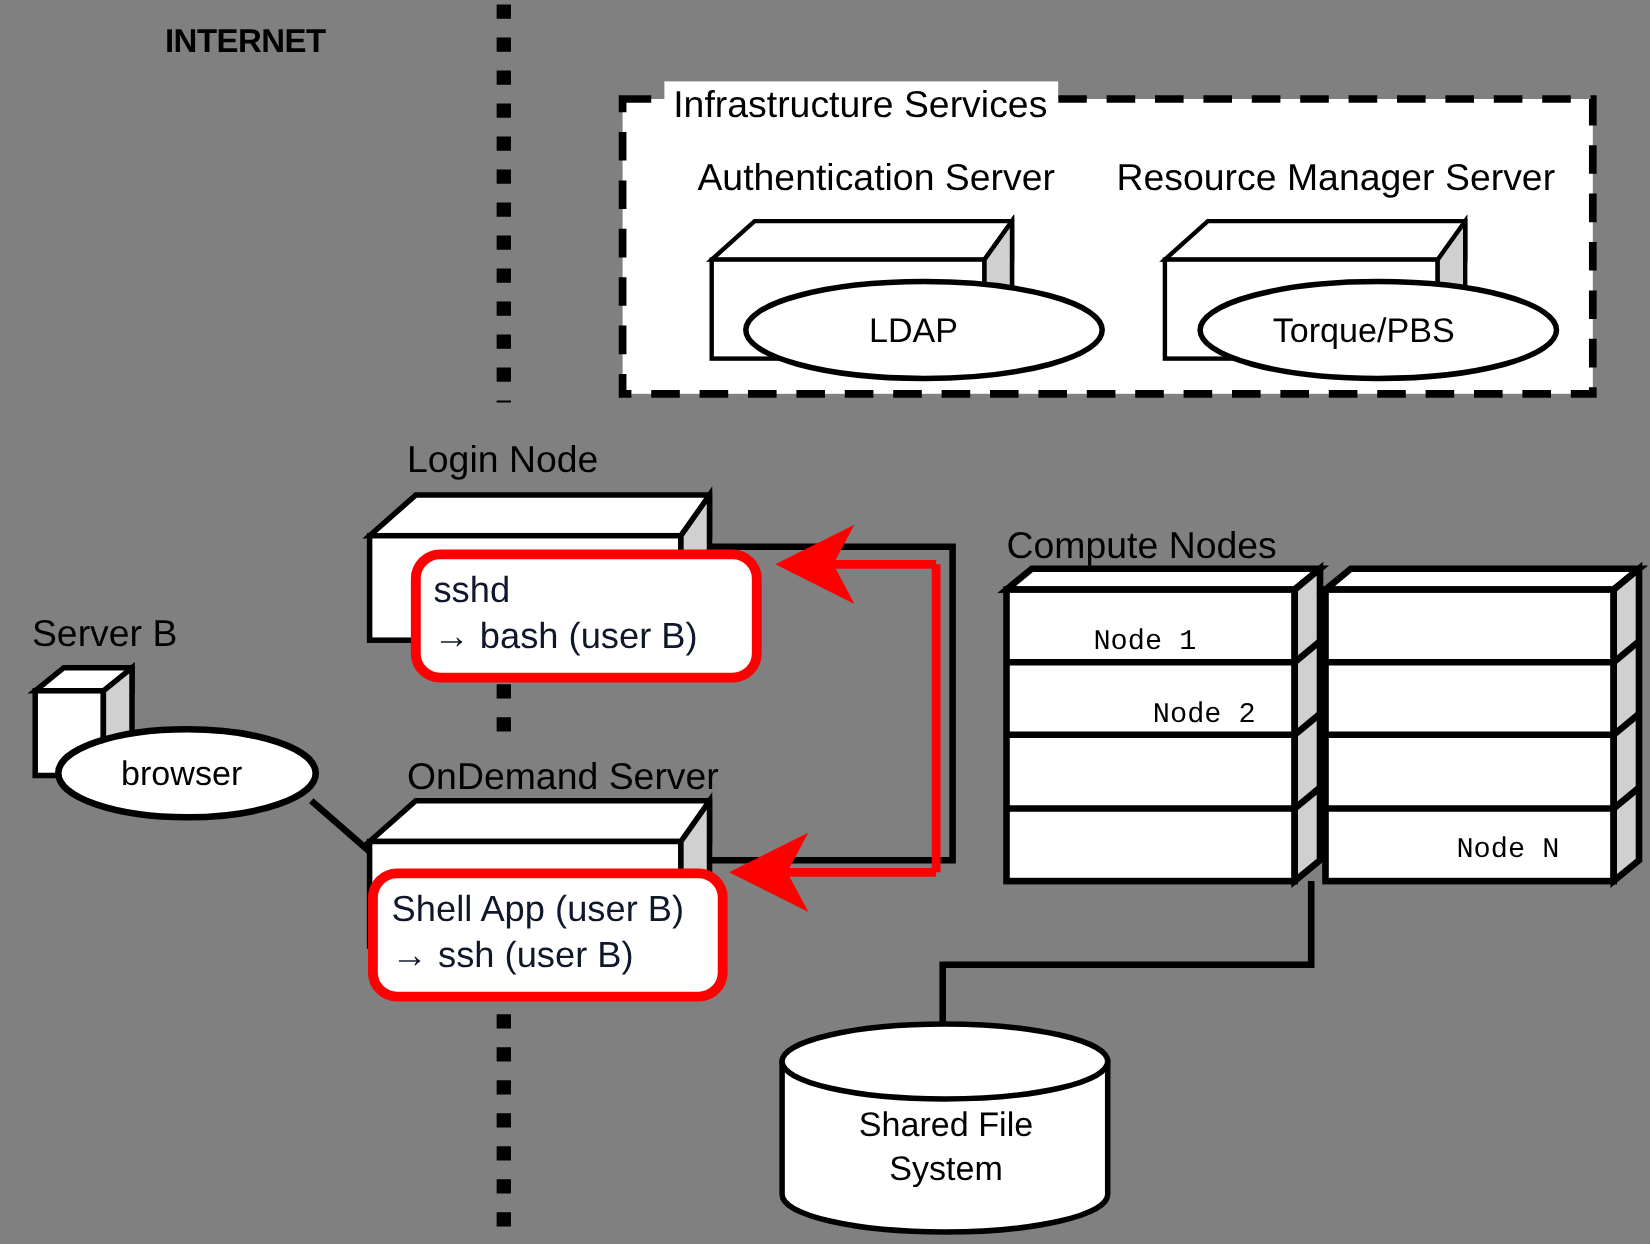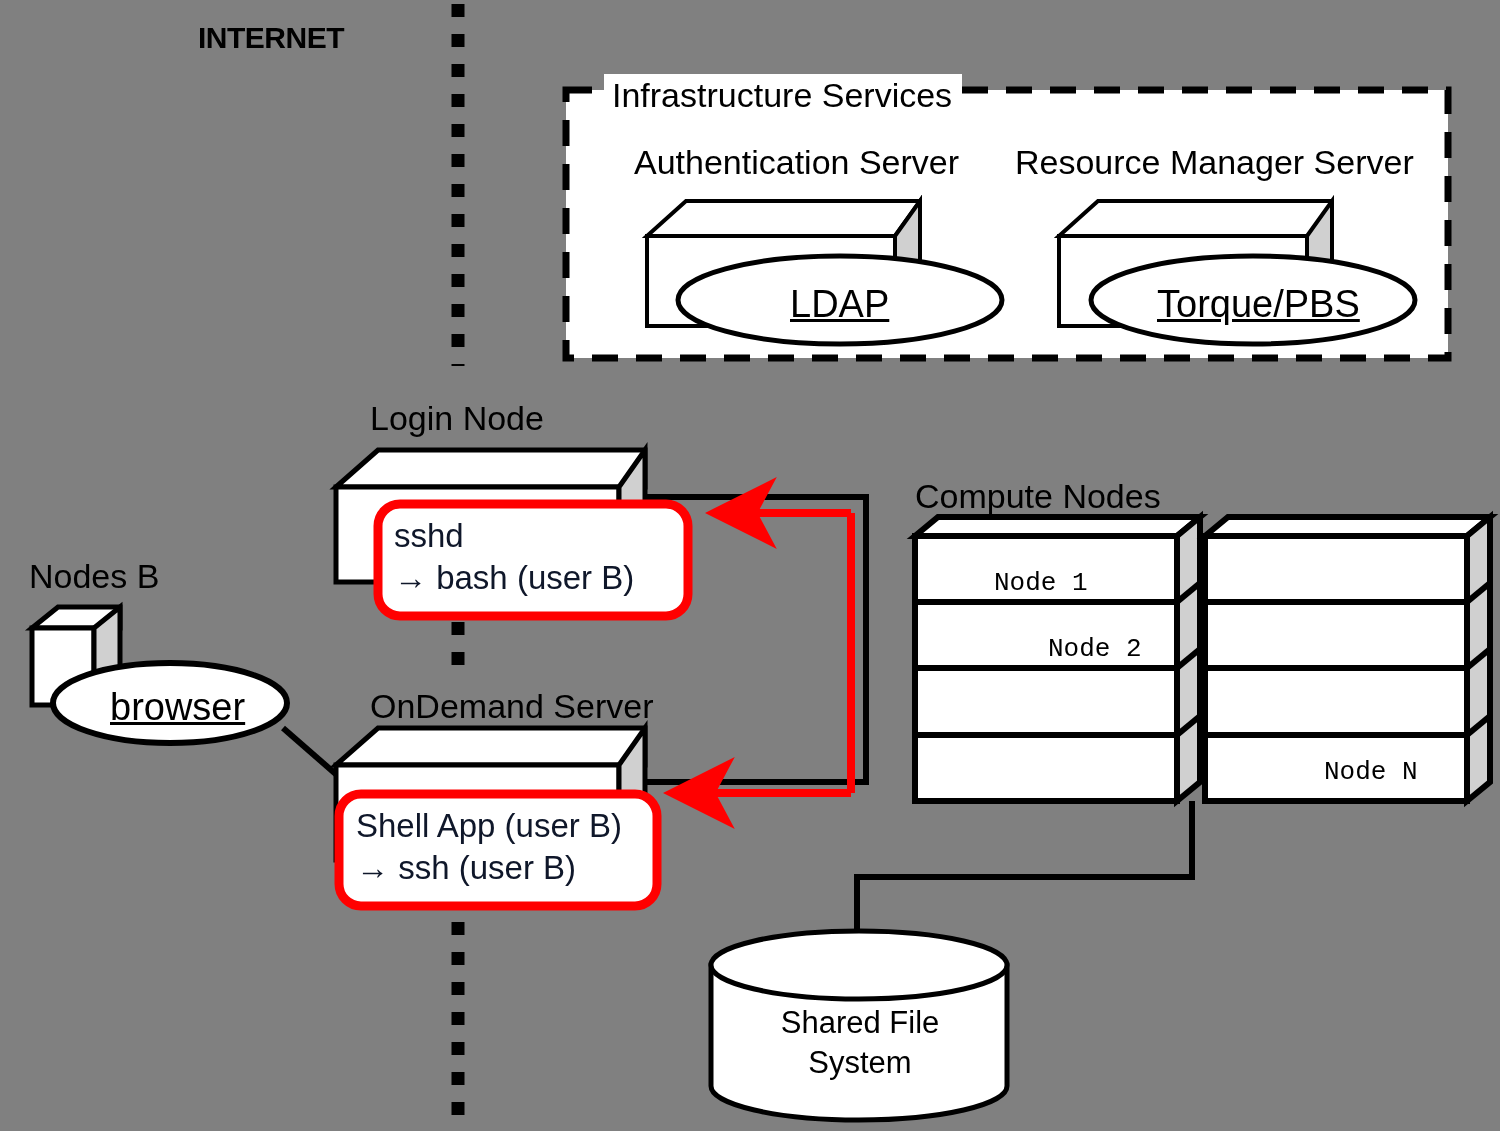--- a/index.html
+++ b/index.html
@@ -26,33 +26,31 @@
   .txt {
     position: absolute;
     color: #000000;
     white-space: nowrap;
     font-family: "Liberation Sans", sans-serif;
   }
   .zone-header {
     font-weight: bold;
     font-size: 30px;
     letter-spacing: -0.5px;
-    margin-left: 48px;
   }
   .group-label {
     font-size: 34px;
     background: #ffffff;
     padding: 2px 10px 2px 8px;
   }
   .node-title {
     font-size: 34px;
   }
   .inner-label {
-    font-size: 38px;
-    text-decoration: underline;
+    font-size: 31px;
   }
   .rack-label {
     font-size: 26px;
     font-family: Liberation Mono, monospace;
   }
   .callout-text {
     position: absolute;
     color: #0f172a;
     font-size: 33px;
     line-height: 1.28;
@@ -166,21 +164,21 @@
   <div class="txt zone-header" style="left:150px; top:21px;">INTERNET</div>
 
   <div class="txt group-label" style="left:604px; top:74px;">Infrastructure Services</div>
 
   <div class="txt node-title" style="left:634px; top:143px;">Authentication Server</div>
   <div class="txt node-title" style="left:1015px; top:143px;">Resource Manager Server</div>
 
   <div class="txt inner-label" style="left:790px; top:283px;">LDAP</div>
   <div class="txt inner-label" style="left:1157px; top:283px;">Torque/PBS</div>
 
-  <div class="txt node-title" style="left:29px; top:557px;">Nodes B</div>
+  <div class="txt node-title" style="left:29px; top:557px;">Server B</div>
   <div class="txt inner-label" style="left:110px; top:686px;">browser</div>
 
   <div class="txt node-title" style="left:370px; top:399px;">Login Node</div>
   <div class="callout-text" style="left:394px; top:515px;">
     <div>sshd</div>
     <div>→ bash (user B)</div>
   </div>
 
   <div class="txt node-title" style="left:370px; top:676px;margin-top:11px;">OnDemand Server</div>
   <div class="callout-text" style="left:356px; top:805px;">

